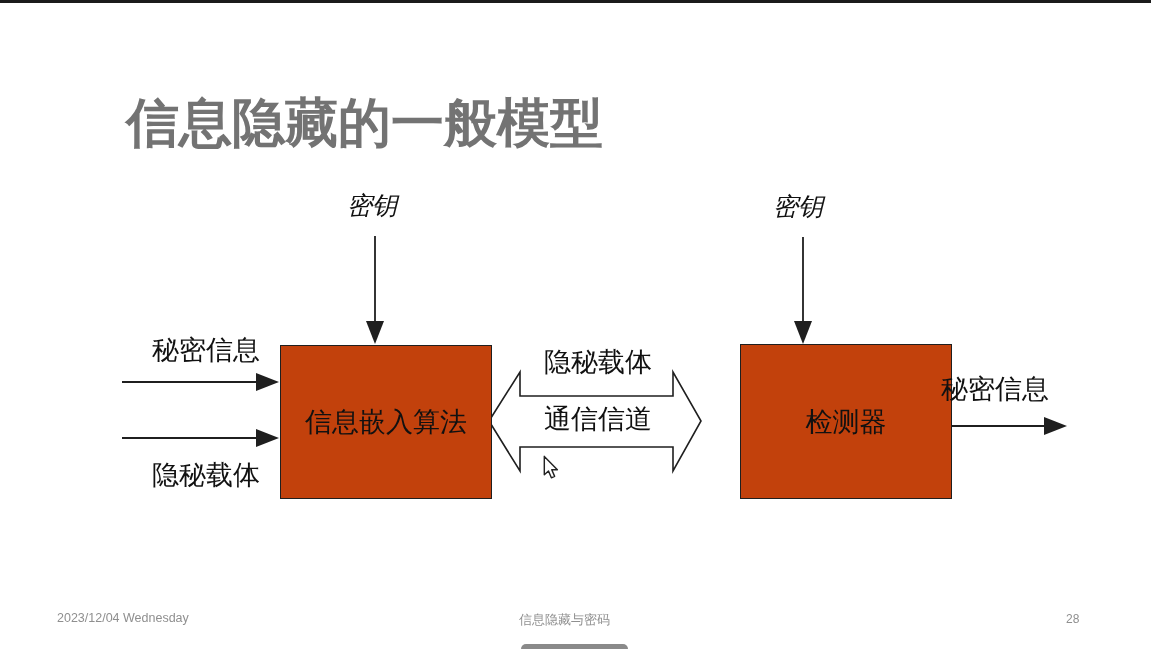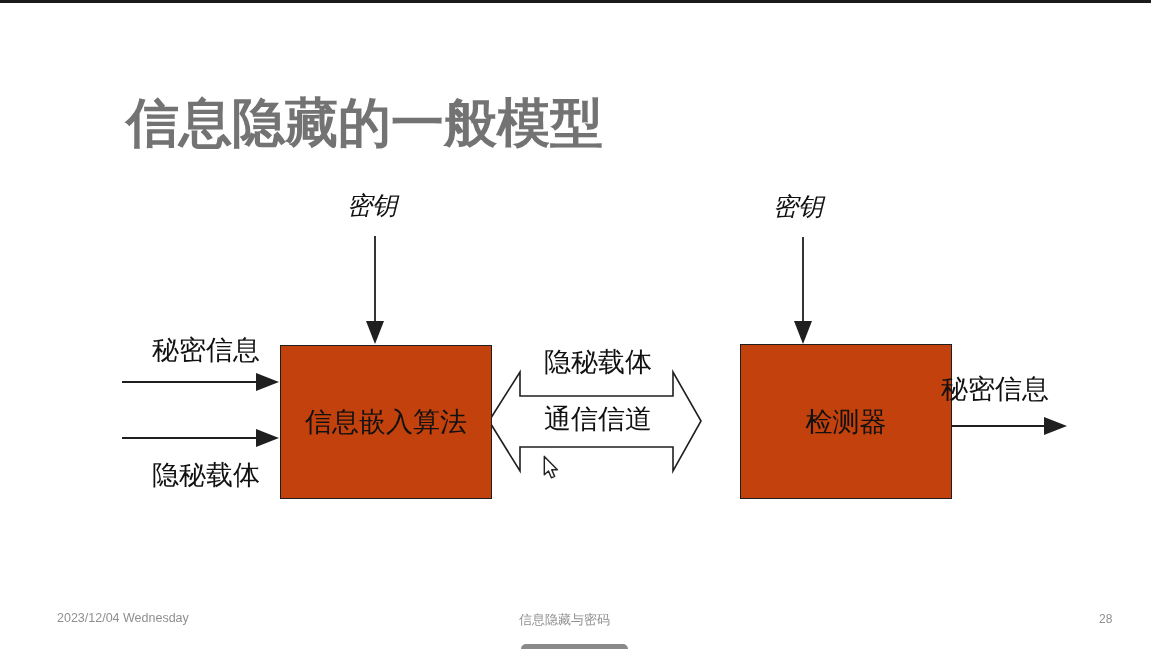--- a/index.html
+++ b/index.html
@@ -82,21 +82,20 @@
     left: 519px; top: 611px;
     font-size: 13px;
     color: #8f8f8f;
     white-space: nowrap;
   }
   .footer-page {
     position: absolute;
     left: 1066px; top: 612px;
     font-size: 12px;
     color: #8f8f8f;
-    margin-left: 33px;
   }
   .peek-bar {
     position: absolute;
     left: 521px; top: 644px;
     width: 107px; height: 10px;
     background: #8a8a8a;
     border-radius: 5px 5px 0 0;
   }
   .mouse-cursor {
     position: absolute;

